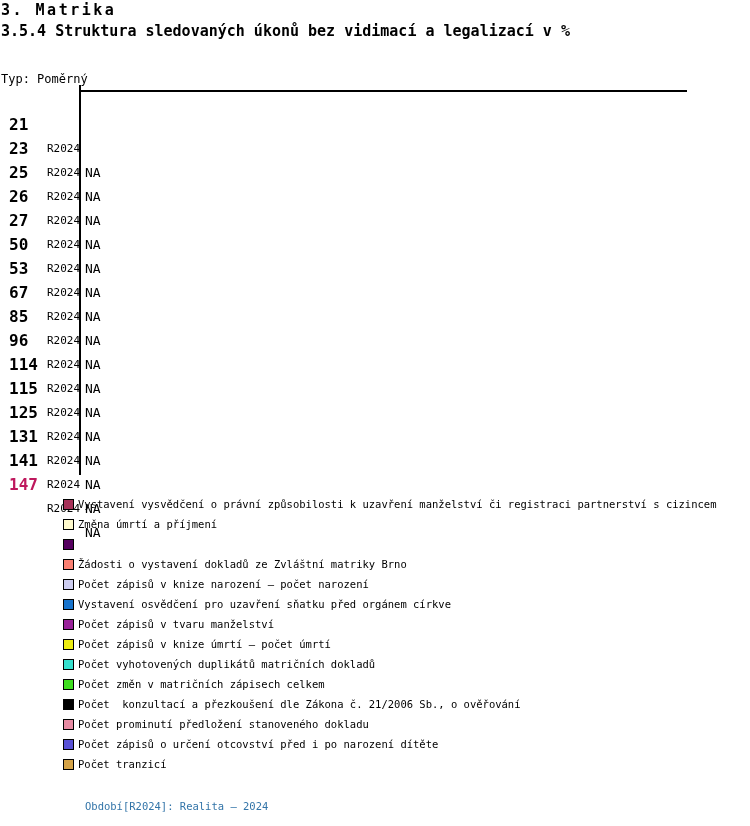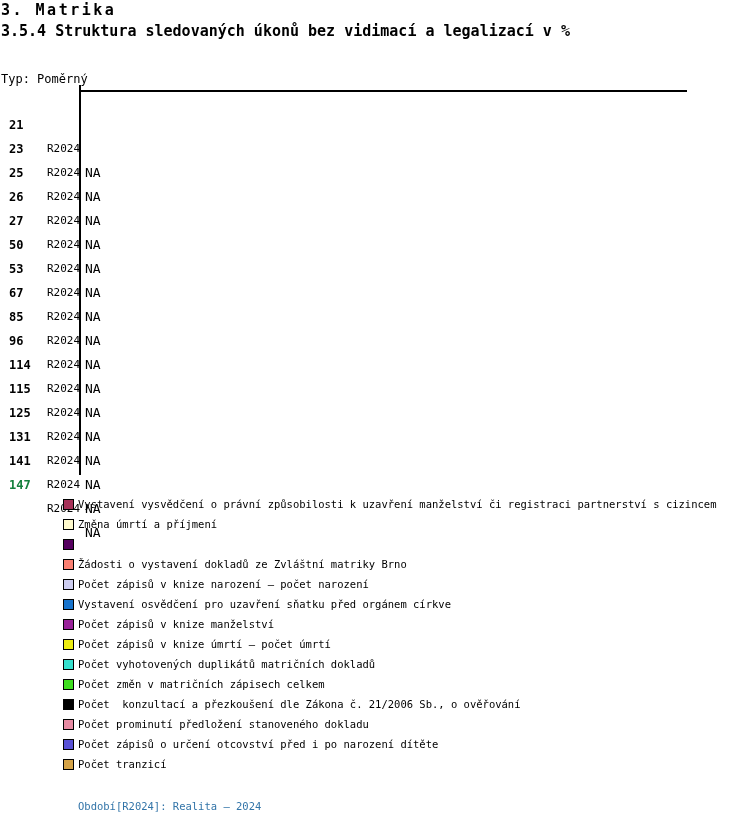--- a/index.html
+++ b/index.html
@@ -17,29 +17,29 @@
   }
   .typ{
     left:1px;top:44px;font-size:12px;white-space:pre;margin-top:28px;
   }
   
   .axis-h{left:80px;top:90px;width:607px;height:2px;background:#000;}
   .axis-v{left:79px;top:85px;width:2px;height:390px;background:#000;}
   
   #rows{left:0;top:89px;width:750px;}
   .row{position:relative;height:24px;line-height:24px;white-space:pre;}
-  .row .rid{position:absolute;left:9px;font-size:12px;font-weight:bold;}
+  .row .rid{position:absolute;left:9px;font-size:16px;font-weight:bold;}
   .row .rper{position:absolute;left:47px;font-size:11px;}
   .row .rval{position:absolute;left:85px;font-size:13px;}
   
   #legend{left:0;top:494px;width:750px;}
   .litem{height:20px;display:flex;align-items:center;padding-left:63px;white-space:pre;}
   .swatch{width:9px;height:9px;border:1px solid #000;flex:0 0 auto;}
   .llabel{margin-left:4px;font-size:10.5px;}
-  .footer{left:78px;top:800px;font-size:10.5px;white-space:pre;}
+  .footer{left:85px;top:800px;font-size:10.5px;white-space:pre;}
 </style>
 </head>
 <body>
 
 <div class="abs title1">3. Matrika</div>
 <div class="abs title2">3.5.4 Struktura sledovaných úkonů bez vidimací a legalizací v %</div>
 <div class="abs typ">Typ: Poměrný</div>
 
 <div class="abs axis-h"></div>
 <div class="abs axis-v"></div>
@@ -129,21 +129,21 @@
     <span class="rval">NA</span>
   </div>
 
   <div class="row">
     <span class="rid">141</span>
     <span class="rper">R2024</span>
     <span class="rval">NA</span>
   </div>
 
   <div class="row">
-    <span class="rid" style="color: #15803d;">147</span>
+    <span class="rid" style="color: #be185d;">147</span>
     <span class="rper">R2024</span>
     <span class="rval">NA</span>
   </div>
 </div>
 
 <div class="abs" id="legend">
   <div class="litem">
     <span class="swatch" style="background: rgb(166, 49, 88);"></span>
     <span class="llabel">Vystavení vysvědčení o právní způsobilosti k uzavření manželství či registraci partnerství s cizincem</span>
   </div>
@@ -168,21 +168,21 @@
     <span class="llabel">Počet zápisů v knize narození – počet narození</span>
   </div>
 
   <div class="litem">
     <span class="swatch" style="background: rgb(24, 116, 205);"></span>
     <span class="llabel">Vystavení osvědčení pro uzavření sňatku před orgánem církve</span>
   </div>
 
   <div class="litem">
     <span class="swatch" style="background: rgb(153, 34, 153);"></span>
-    <span class="llabel">Počet zápisů v knize manželství</span>
+    <span class="llabel">Počet zápisů v tvaru manželství</span>
   </div>
 
   <div class="litem">
     <span class="swatch" style="background: rgb(237, 237, 19);"></span>
     <span class="llabel">Počet zápisů v knize úmrtí – počet úmrtí</span>
   </div>
 
   <div class="litem">
     <span class="swatch" style="background: rgb(54, 224, 206);"></span>
     <span class="llabel">Počet vyhotovených duplikátů matričních dokladů</span>

